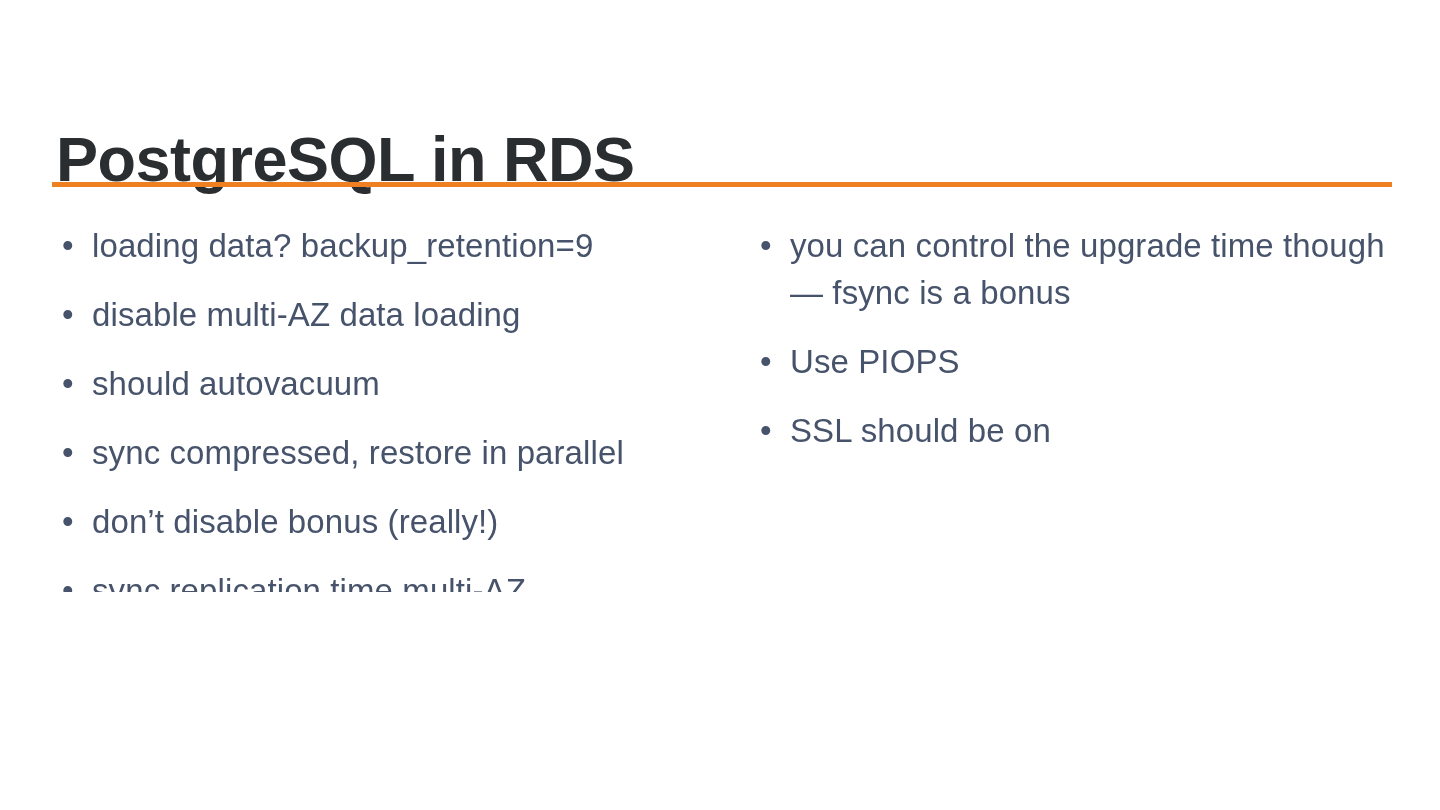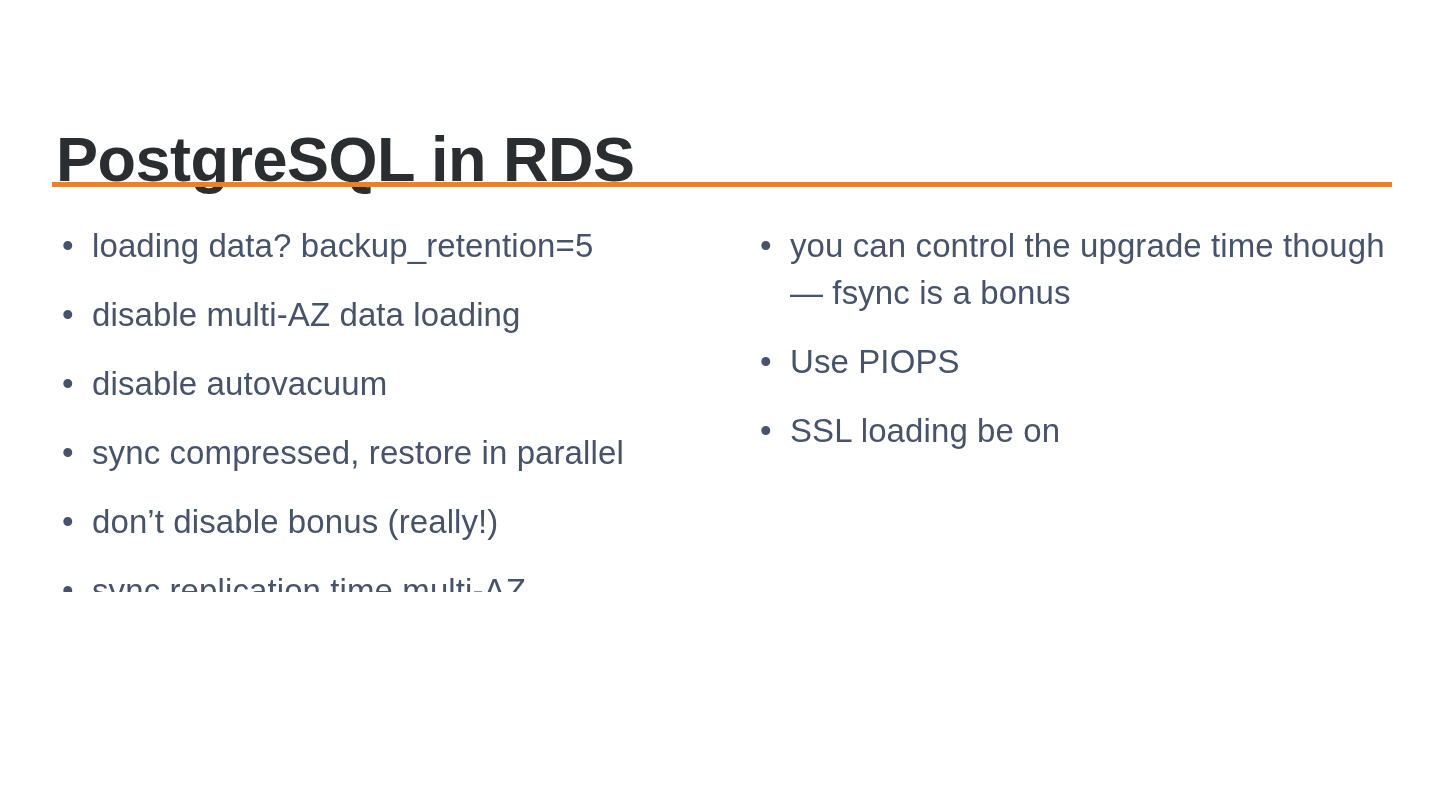--- a/index.html
+++ b/index.html
@@ -105,31 +105,31 @@
 <div id="slide">
 
   <h1 id="slide-title">PostgreSQL in RDS</h1>
 
   <div id="title-rule"></div>
 
   <div id="column-left" class="bullet-column">
 
     <div class="bullet-item">
       <span class="bullet-dot">•</span>
-      <span class="bullet-text">loading data? backup_retention=5</span>
+      <span class="bullet-text">loading data? backup_retention=9</span>
     </div>
 
     <div class="bullet-item">
       <span class="bullet-dot">•</span>
       <span class="bullet-text">disable multi-AZ data loading</span>
     </div>
 
     <div class="bullet-item">
       <span class="bullet-dot">•</span>
-      <span class="bullet-text">disable autovacuum</span>
+      <span class="bullet-text">should autovacuum</span>
     </div>
 
     <div class="bullet-item">
       <span class="bullet-dot">•</span>
       <span class="bullet-text">sync compressed, restore in parallel</span>
     </div>
 
     <div class="bullet-item">
       <span class="bullet-dot">•</span>
       <span class="bullet-text">don’t disable bonus (really!)</span>
@@ -149,21 +149,21 @@
       <span class="bullet-text">you can control the upgrade time though — fsync is a bonus</span>
     </div>
 
     <div class="bullet-item">
       <span class="bullet-dot">•</span>
       <span class="bullet-text">Use PIOPS</span>
     </div>
 
     <div class="bullet-item">
       <span class="bullet-dot">•</span>
-      <span class="bullet-text">SSL loading be on</span>
+      <span class="bullet-text">SSL should be on</span>
     </div>
 
   </div>
 
   <div id="percona-logo">
     <svg id="percona-mark" viewBox="0 0 100 100">
       <defs>
         <linearGradient id="perconaGrad" x1="0.35" y1="0" x2="0.6" y2="1">
           <stop offset="0%" stop-color="#f2a81d"></stop>
           <stop offset="34%" stop-color="#e4701e"></stop>

